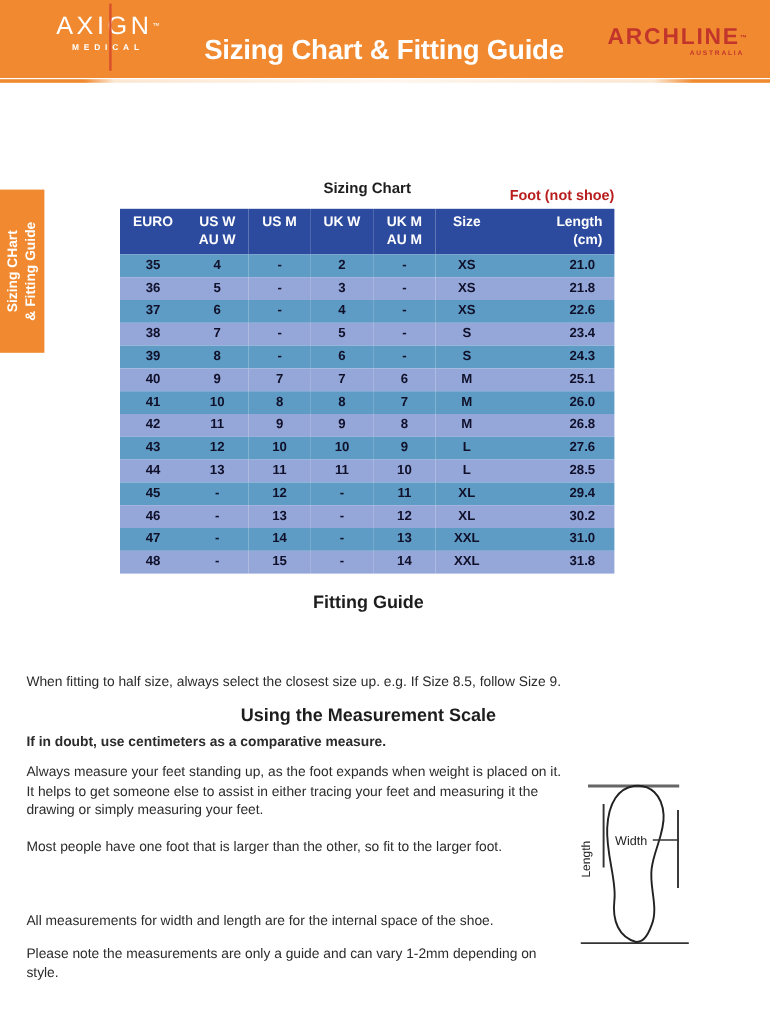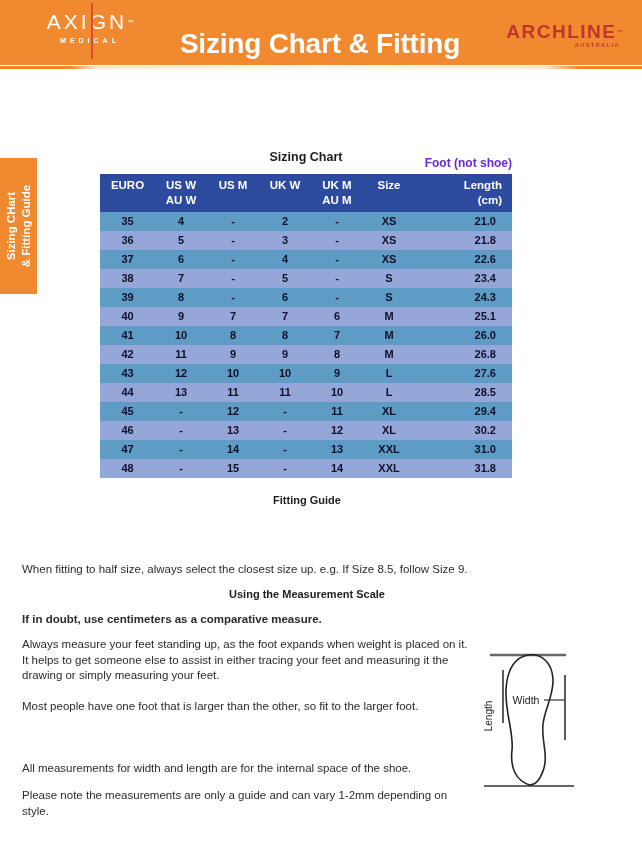--- a/index.html
+++ b/index.html
@@ -8,51 +8,51 @@
   .page { position:relative; width:642px; height:848px; background:#fff; overflow:hidden; }
 
   
   .banner { position:absolute; left:0; top:0; width:642px; height:65px; background:var(--banner_orange); }
   .axign { position:absolute; left:44px; top:9px; width:92px; text-align:center; color:#fff; }
   .axign-word { font-size:21px; font-weight:400; letter-spacing:3px; line-height:26px; position:relative; }
   .axign-tm { font-size:6px; vertical-align:top; letter-spacing:0; }
   .axign-line { position:absolute; left:47px; top:-6px; width:2px; height:56px; background:var(--accent_red); }
   .axign-sub { font-size:7px; font-weight:700; letter-spacing:4px; margin-top:2px; }
   .page-title { position:absolute; left:150px; top:28px; width:340px; text-align:center;
-    color:#fff; font-size:28px; font-weight:700; letter-spacing:-0.2px; }
+    color:#fff; font-size:23px; font-weight:700; letter-spacing:-0.2px; }
   .archline { position:absolute; right:18px; top:22px; width:120px; text-align:right; color:var(--archline_red); }
   .archline-word { font-size:19px; font-weight:700; letter-spacing:1.5px; line-height:20px; }
   .archline-tm { font-size:6px; vertical-align:top; }
   .archline-sub { font-size:5.5px; font-weight:700; letter-spacing:1.5px; margin-top:0; padding-right:4px; }
   .header-divider { position:absolute; left:0; top:66px; width:642px; height:3px;
     background:linear-gradient(90deg, var(--banner_orange) 0 70px, #fbe7d2 95px, #fef6ee 320px, #fbe7d2 545px, var(--banner_orange) 578px 100%); }
 
   
   .side-tab { position:absolute; left:0; top:158px; width:37px; height:136px; background:var(--banner_orange); }
   .side-tab-inner { position:absolute; left:0; top:136px; width:136px; height:37px;
     transform:rotate(-90deg); transform-origin:0 0; text-align:center;
     color:#fff; font-weight:700; font-size:11.5px; line-height:15px; padding-top:4px; }
 
   
   .chart-title { position:absolute; left:100px; top:150px; width:412px; text-align:center;
     font-size:12.5px; font-weight:700; color:#1d1d1d; }
   .foot-note { position:absolute; left:380px; top:156px; width:132px; text-align:right;
-    font-size:12px; font-weight:700; color:#6d28d9; }
+    font-size:12px; font-weight:700; color:#b91c1c; }
   table.sizing { position:absolute; left:100px; top:174px; width:412px; border-collapse:collapse; table-layout:fixed; }
   table.sizing th { background:var(--table_header_blue); color:#fff; font-size:11.5px; font-weight:700;
     vertical-align:top; padding-top:4px; height:38px; line-height:15px; text-align:center; }
   table.sizing th.len-h { text-align:right; padding-right:10px; }
   table.sizing td { height:19px; line-height:19px; text-align:center; font-size:11px; font-weight:700;
     color:#10102a; padding:0; }
   table.sizing td.len { text-align:right; padding-right:16px;margin-top:45px; }
   tr.row-teal  td { background:var(--row_teal); }
   tr.row-light td { background:var(--row_periwinkle); }
 
   
-  .h2 { position:absolute; left:0; width:614px; text-align:center; font-size:11px; font-weight:700; color:#1d1d1d; }
+  .h2 { position:absolute; left:0; width:614px; text-align:center; font-size:15px; font-weight:700; color:#1d1d1d; }
   .para { position:absolute; left:22px; font-size:11.5px; line-height:15.5px; color:#2b2b2b; }
 
   
   .foot-diagram { position:absolute; left:482px; top:644px; width:100px; height:150px; }
 </style>
 </head>
 <body>
 
 <div class="page">
 

